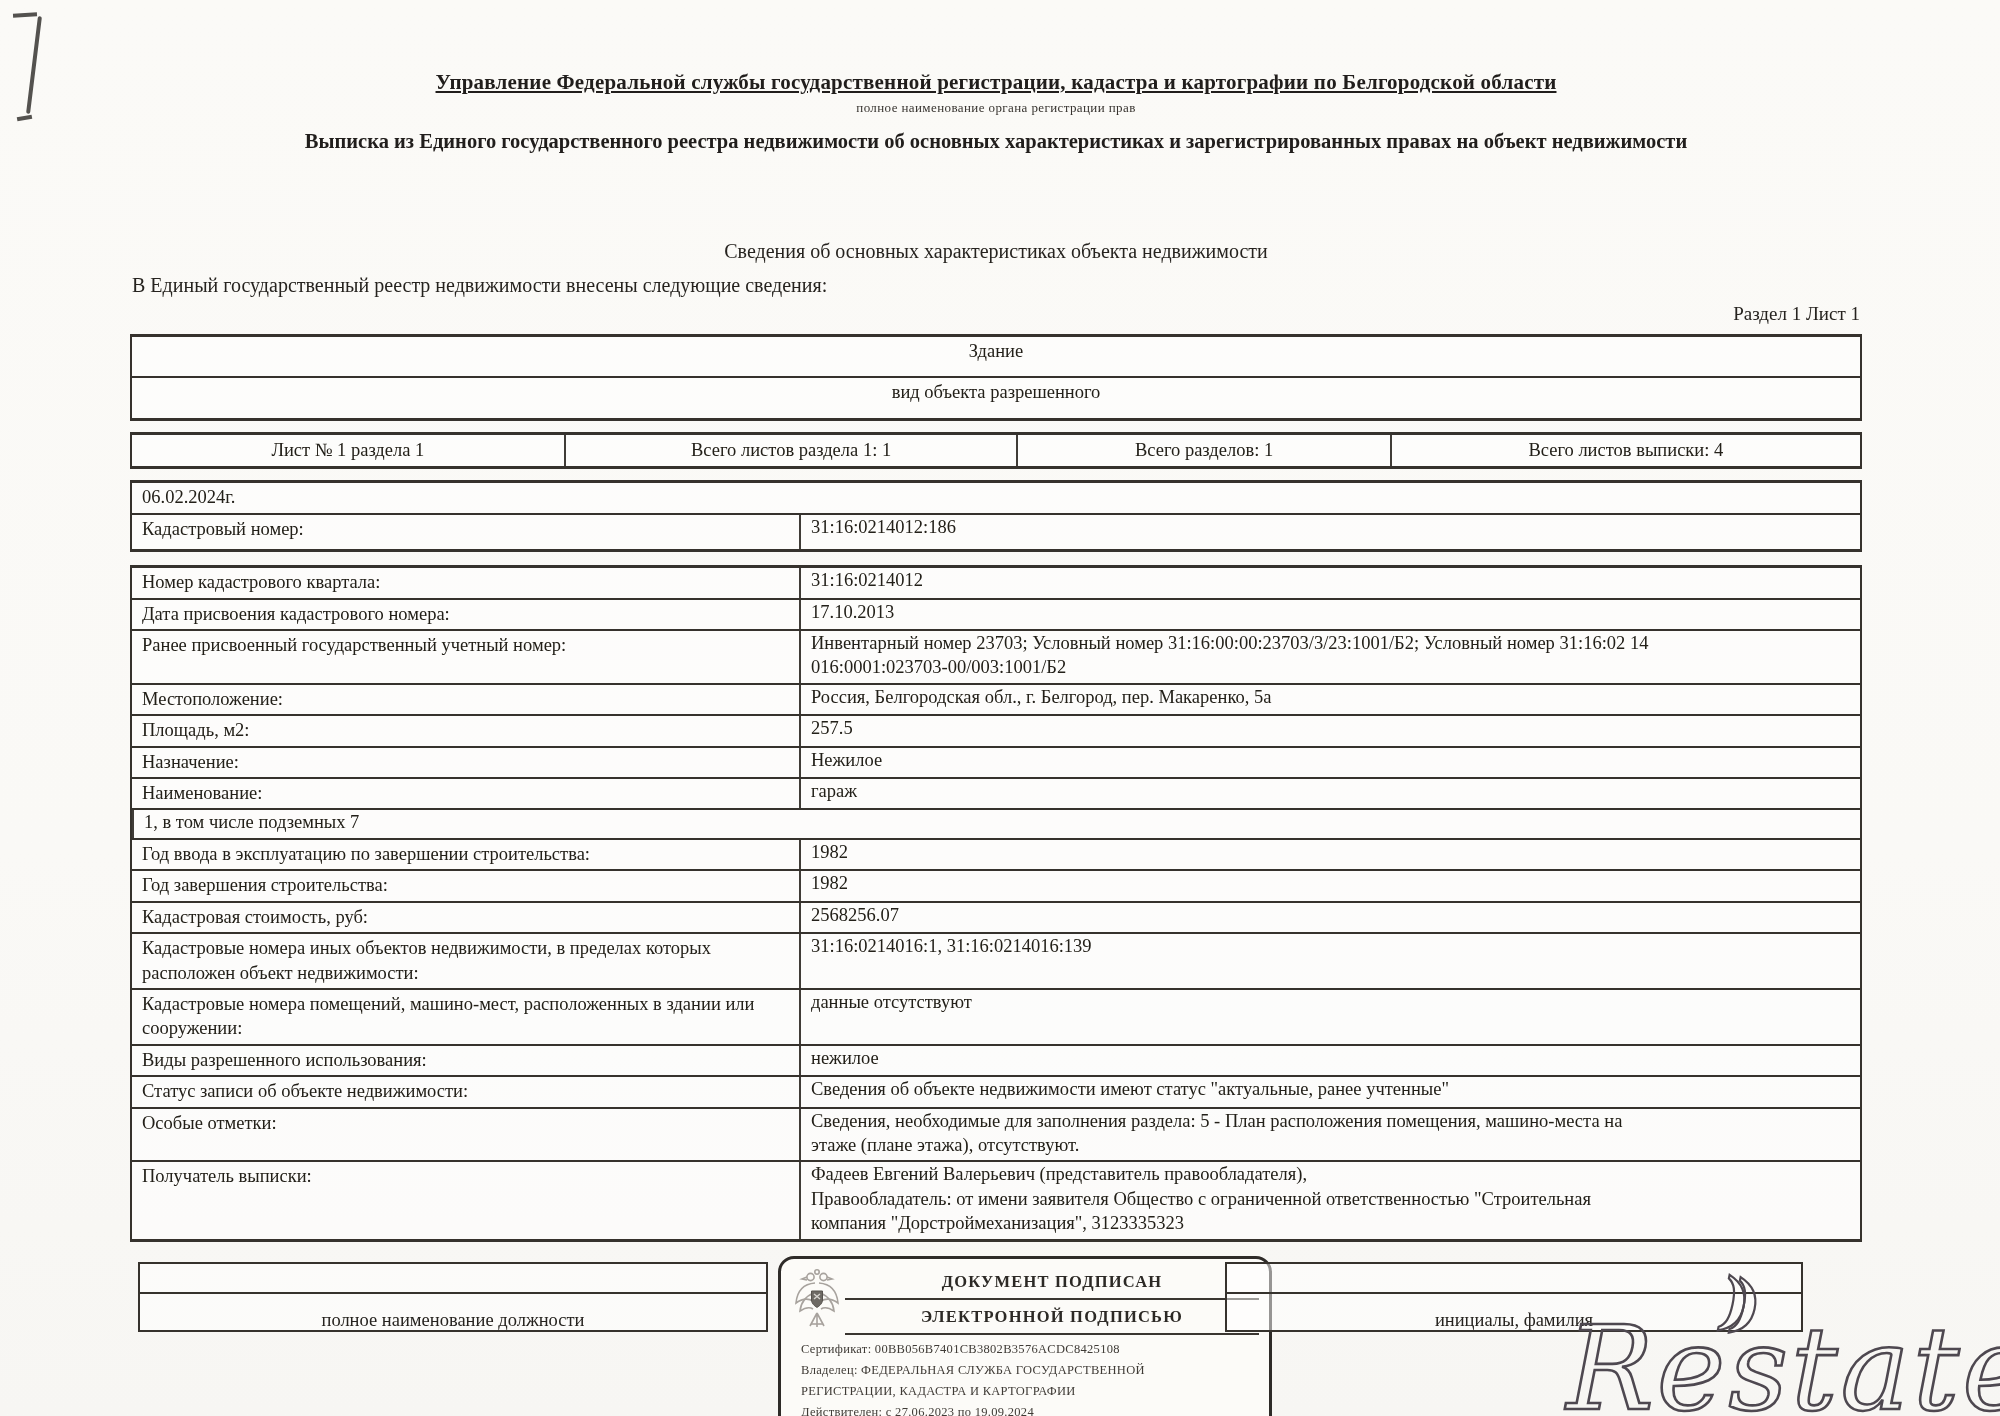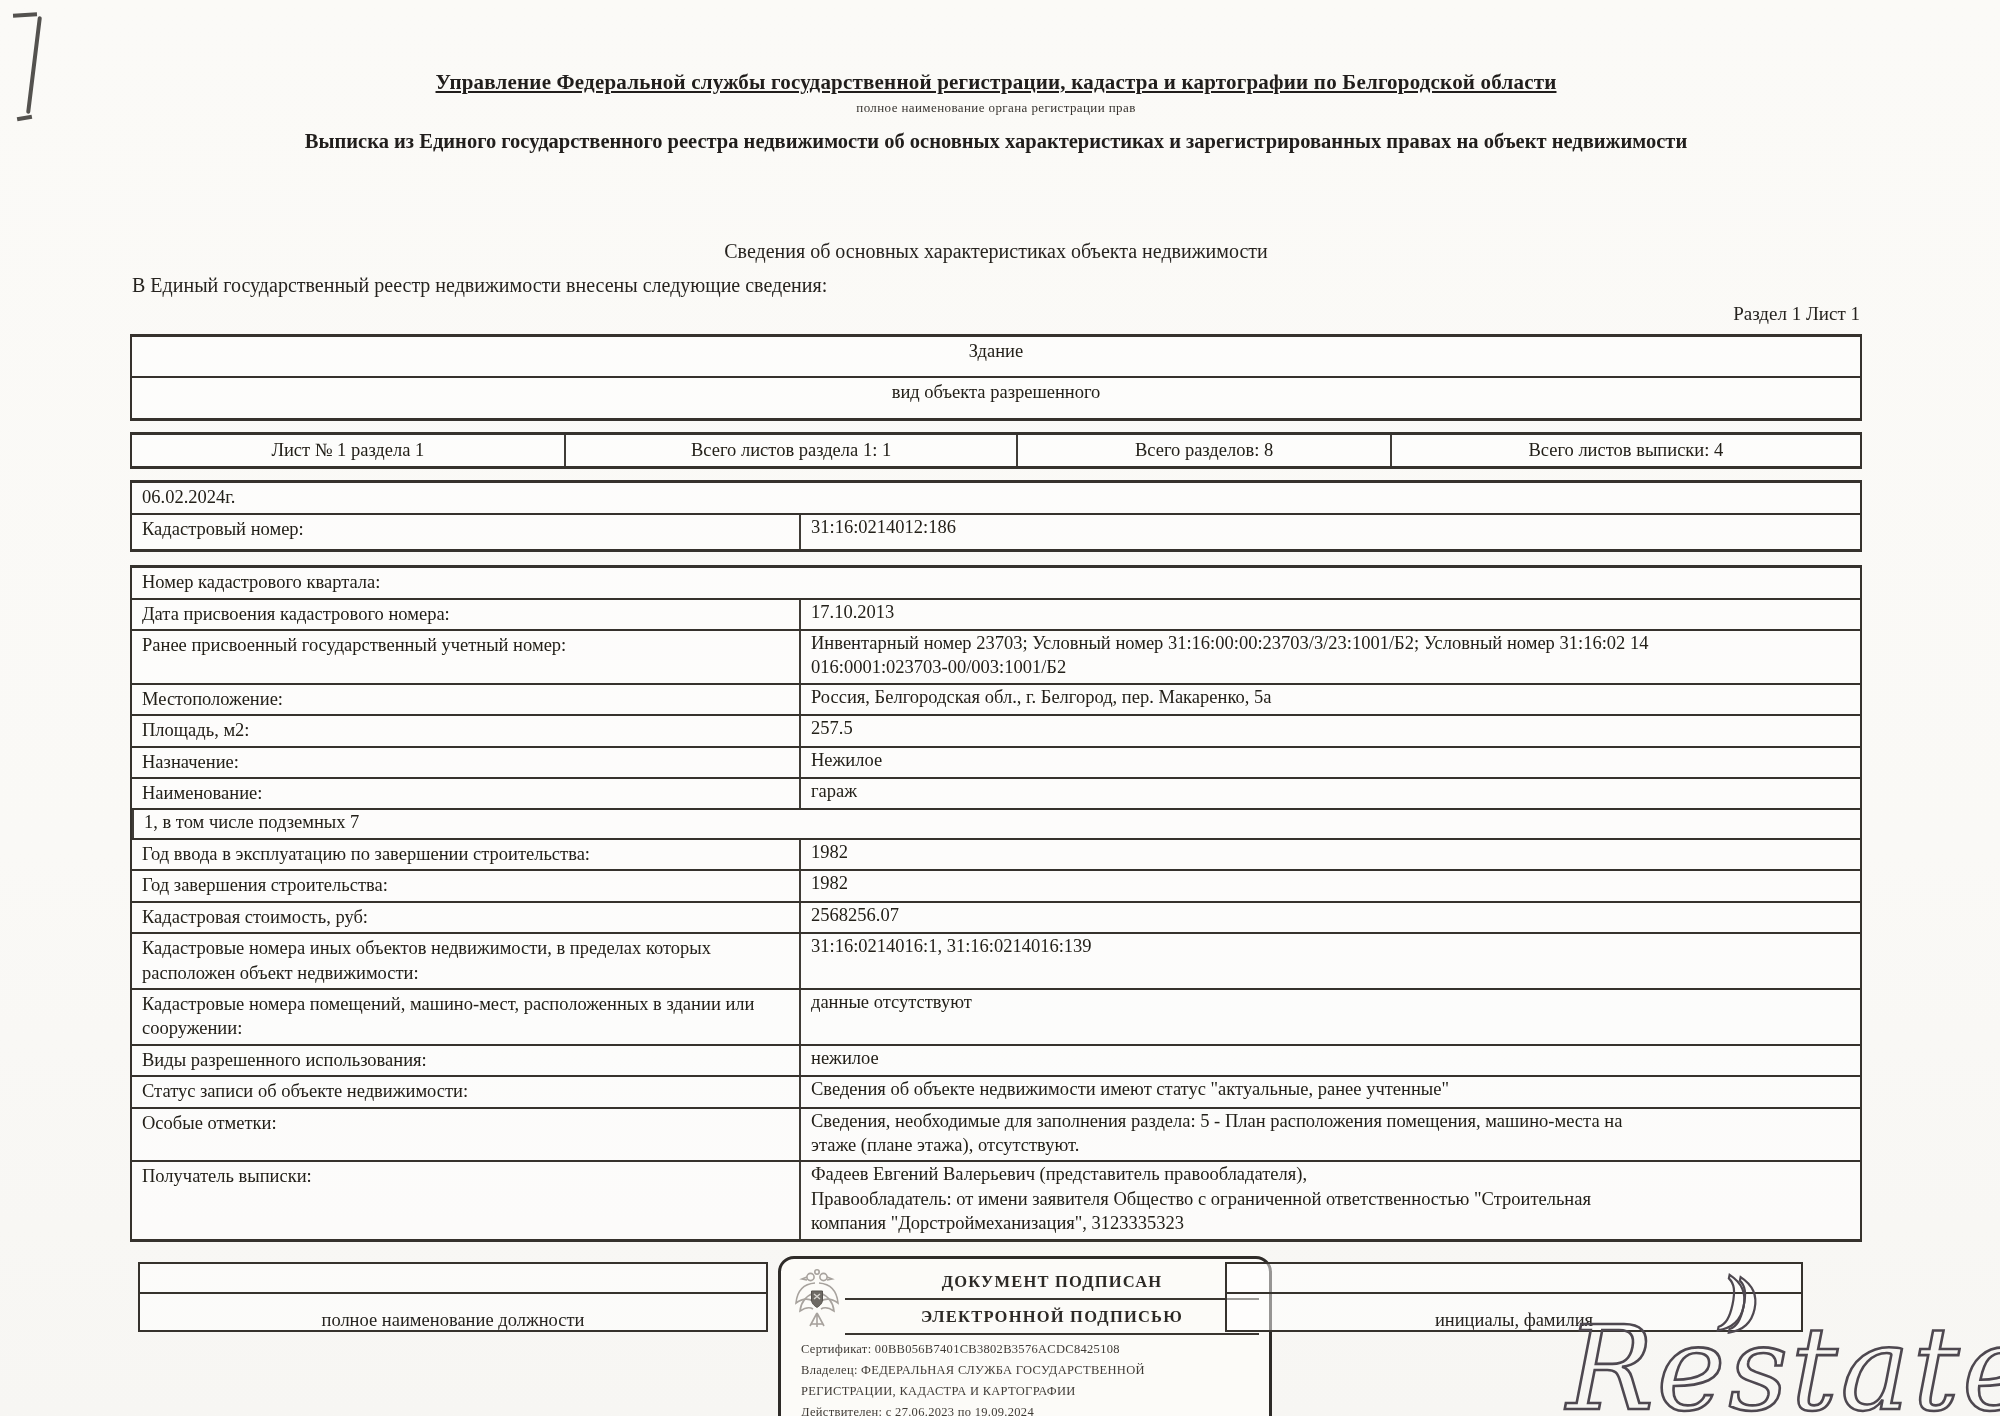--- a/index.html
+++ b/index.html
@@ -109,21 +109,21 @@
         <div class="center-row">Здание</div>
         <div class="center-row">вид объекта разрешенного</div>
       </div>
 
       <div class="gap"></div>
 
       <div class="block">
         <div class="cols">
           <div class="c1">Лист № 1 раздела 1</div>
           <div class="c2">Всего листов раздела 1: 1</div>
-          <div class="c3">Всего разделов: 8</div>
+          <div class="c3">Всего разделов: 1</div>
           <div class="c4">Всего листов выписки: 4</div>
         </div>
       </div>
 
       <div class="gap"></div>
 
       <div class="block">
         <div class="row">
             <div class="full">06.02.2024г.</div>
           </div>
@@ -131,20 +131,21 @@
           <div class="lbl">Кадастровый номер:</div>
           <div class="val">31:16:0214012:186</div>
         </div>
       </div>
 
       <div class="gap" style="height:13px;"></div>
 
       <div class="block">
         <div class="row">
             <div class="lbl">Номер кадастрового квартала:</div>
+            <div class="val">31:16:0214012</div>
           </div>
         <div class="row">
             <div class="lbl">Дата присвоения кадастрового номера:</div>
             <div class="val">17.10.2013</div>
           </div>
         <div class="row">
             <div class="lbl">Ранее присвоенный государственный учетный номер:</div>
             <div class="val">Инвентарный номер 23703; Условный номер 31:16:00:00:23703/3/23:1001/Б2; Условный номер 31:16:02 14
 016:0001:023703-00/003:1001/Б2</div>
           </div>

